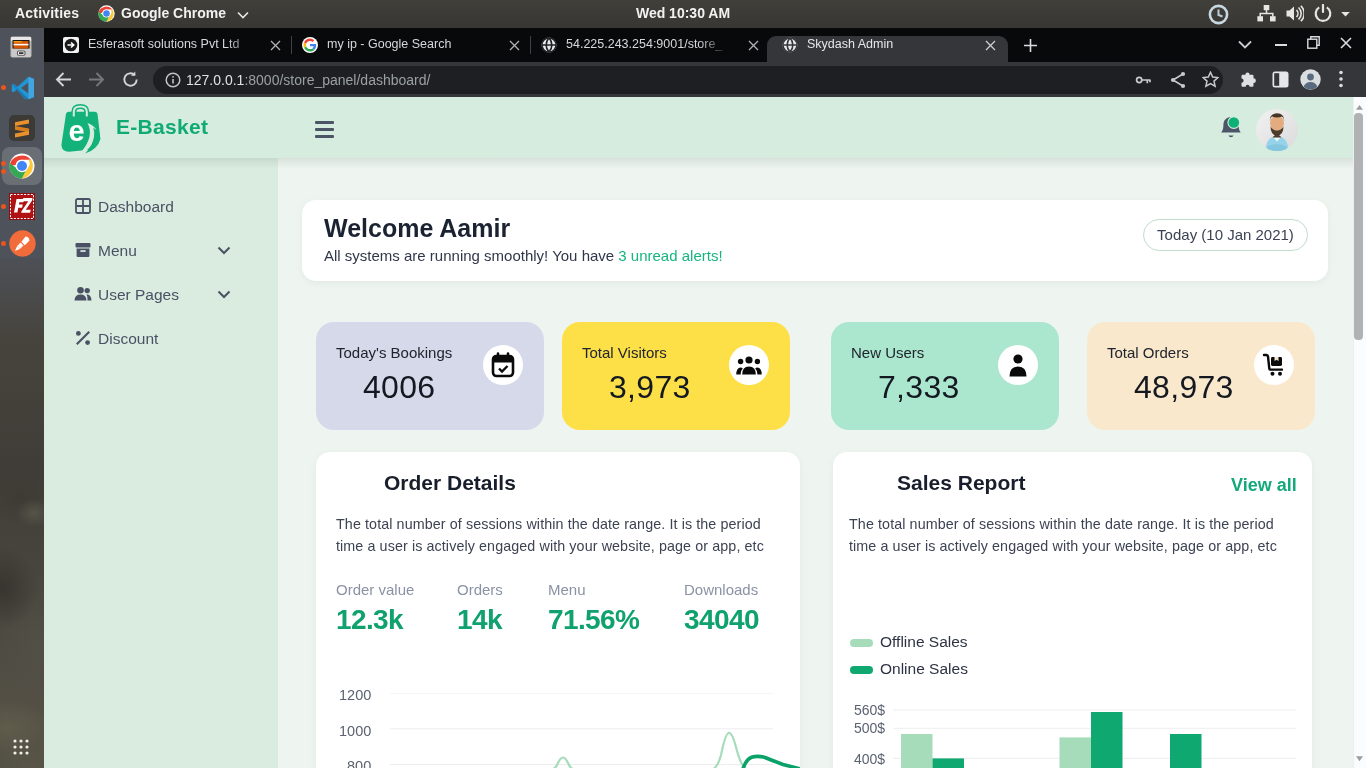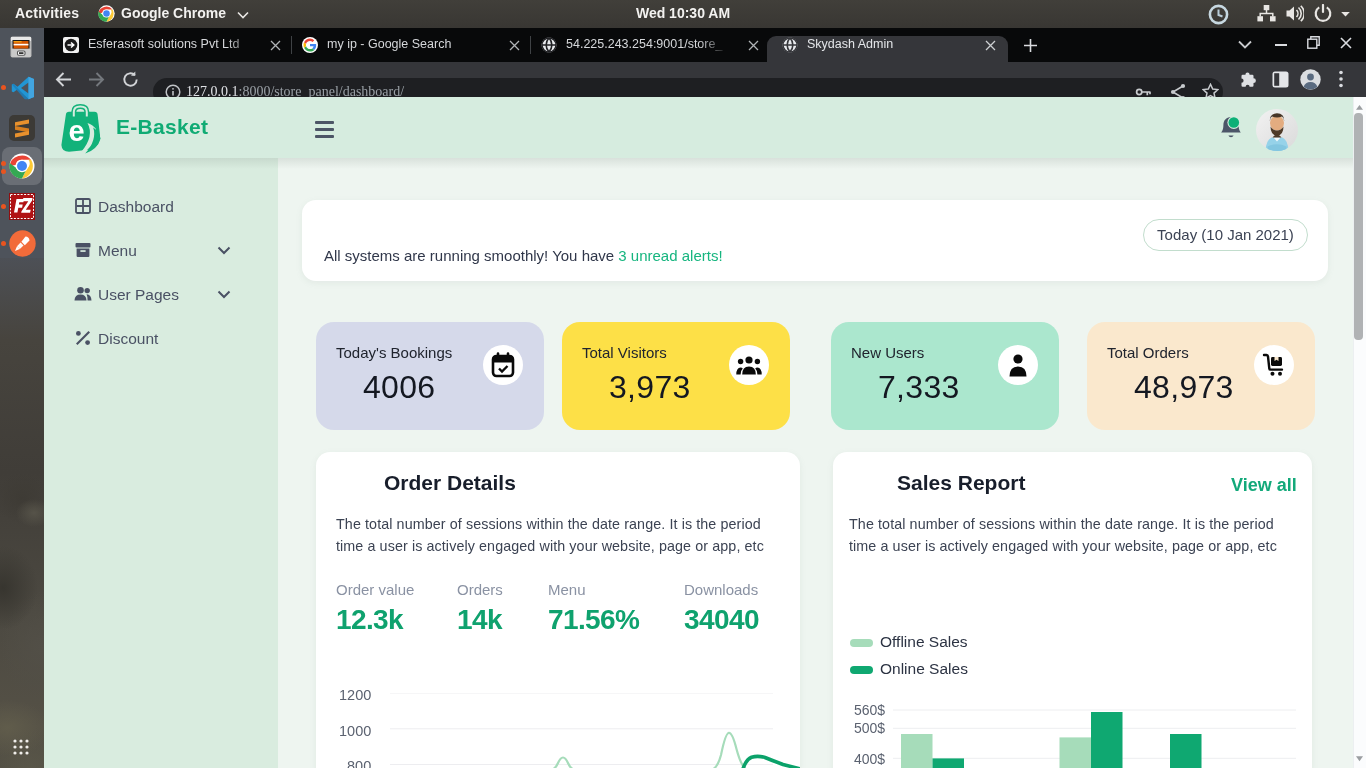--- a/index.html
+++ b/index.html
@@ -29,21 +29,21 @@
        linear-gradient(#4d5056 0%, #47443e 16%, #403d38 42%, #4d4a42 72%, #555146 92%, #504d43 100%);
   }
   .odot { position:absolute; width:5px; height:5px; border-radius:50%; background:#e9541f; }
 
   
   #tabstrip { left:44px; top:28px; width:1322px; height:34px; background:#08090a; }
   .tab { position:absolute; top:0; height:34px; color:#d5d7da; font-size:12.5px; }
   .tabsep { position:absolute; top:8px; width:1px; height:18px; background:#3f4245; }
   #activetab { left:723px; top:8px; width:241px; height:26px; background:#35363a; border-radius:9px 9px 0 0; }
   #toolbar { left:44px; top:62px; width:1322px; height:35px; background:#35363a; }
-  #omnibox { left:109px; top:16px; width:1070px; height:28px; border-radius:14px; background:#1e1f22;font-family:Liberation Serif, serif; }
+  #omnibox { left:109px; top:4px; width:1070px; height:28px; border-radius:14px; background:#1e1f22; }
   #omnibox .url { position:absolute; left:33px; top:6px; font-size:14px; color:#9aa0a6; }
   #omnibox .url b { color:#dfe1e5; font-weight:400; }
 
   
   #page { left:44px; top:97px; width:1322px; height:671px; background:#eef5f0; overflow:hidden; }
   
   #pgheader { left:0; top:0; width:1309px; height:61px; background:#d6ecdf; }
   #pgshadow { left:0; top:61px; width:1309px; height:11px;
      background:linear-gradient(rgba(120,135,125,.18), rgba(120,135,125,0)); }
   #sidebar { left:0; top:61px; width:234px; height:610px; background:#d9ecdf; }
@@ -359,20 +359,21 @@
         <path d="M1.5 1.5 L7 7 L12.5 1.5" fill="none" stroke="#4a5164" stroke-width="2"></path>
       </svg>
     <svg class="abs" style="left:31px;top:233px" width="16" height="16" viewBox="0 0 16 16">
       <path d="M13.5 1 L15 2.5 L2.5 15 L1 13.5 Z" fill="#4a5164"></path>
       <circle cx="3.4" cy="3.4" r="2.4" fill="#4a5164"></circle>
       <circle cx="12.6" cy="12.6" r="2.4" fill="#4a5164"></circle>
     </svg>
     <div class="sbitem" style="top:233px">Discount</div>
 
     <div class="card" style="left:258px;top:103px;width:1026px;height:81px"></div>
+    <div class="abs" style="left:280px;top:117px;font-size:25px;font-weight:700;color:#1b2333">Welcome Aamir</div>
     <div class="abs" style="left:280px;top:150px;font-size:15px;color:#30374a">All systems are running smoothly! You have <span style="color:#16b57f">3 unread alerts!</span></div>
     <div class="abs" style="left:1099px;top:122px;width:165px;height:32px;border:1px solid #c2ddcd;border-radius:16px;background:#fff;font-size:15px;color:#3c4354;text-align:center;line-height:30px">Today (10 Jan 2021)</div>
 
     <div class="statcard" style="left:272px;background:#d5d9ea">
       <div class="t">Today's Bookings</div>
         <div class="v">4006</div>
       <div class="ic">
           <svg style="position:absolute;left:8px;top:7px" width="24" height="26" viewBox="0 0 24 26">
         <rect x="2" y="4" width="20" height="20" rx="3.5" fill="none" stroke="#0a0a0a" stroke-width="2.6"></rect>
         <path d="M2.5 10.5 L21.5 10.5 L21.5 5.5 Q21.5 4.5 20.5 4.5 L3.5 4.5 Q2.5 4.5 2.5 5.5 Z" fill="#0a0a0a"></path>

